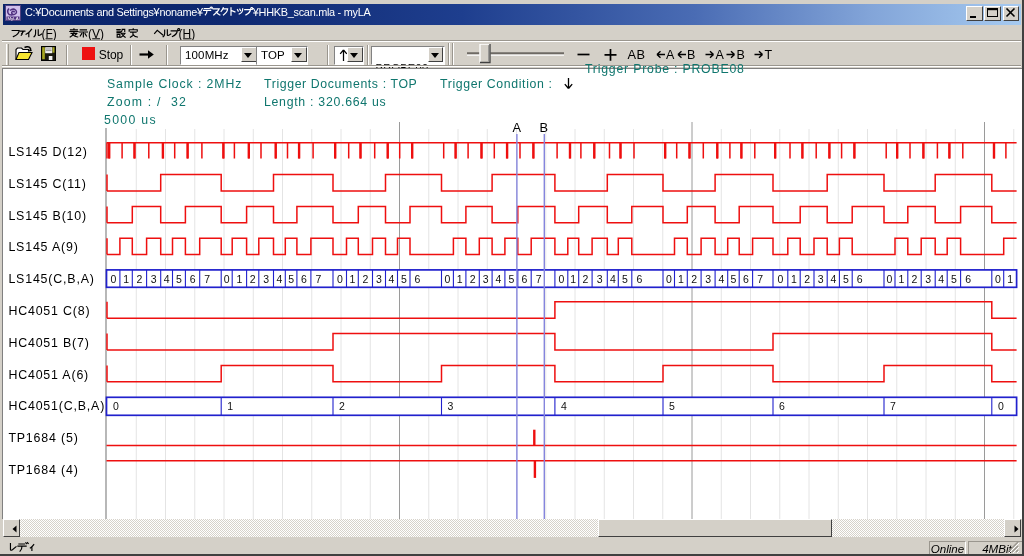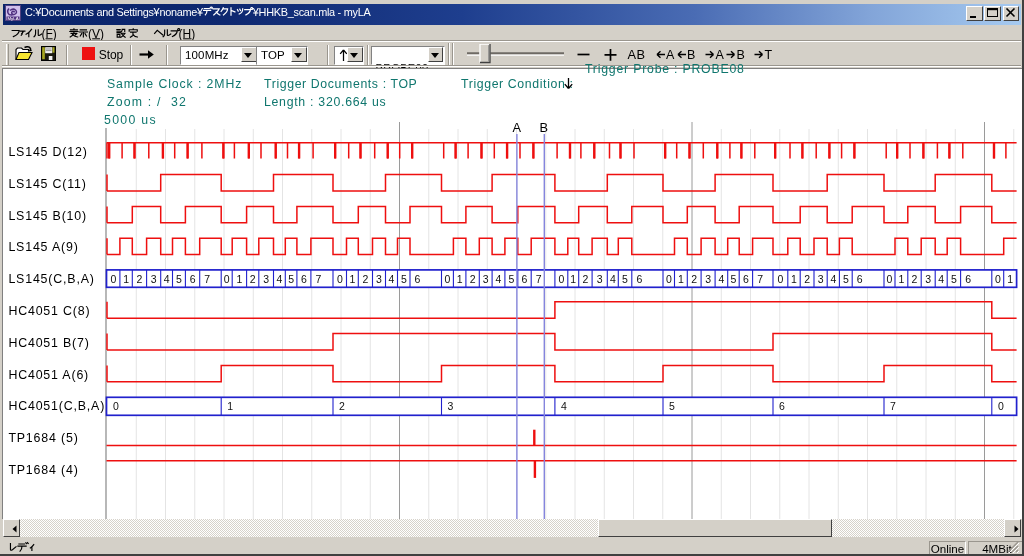--- a/index.html
+++ b/index.html
@@ -14,21 +14,21 @@
 .combo { position:absolute; top:45.5px; height:19.5px; background:#fff;
   border:1.6px solid #828282; border-right-color:#fff; border-bottom-color:#fff; font-size:12px; }
 .cbtn { position:absolute; right:0.5px; top:0.5px; width:15.5px; height:15.2px; background:#d4d0c8;
   border-top:1px solid #fff; border-left:1px solid #fff; border-right:1.2px solid #404040; border-bottom:1.2px solid #404040; }
 .cbtn svg { display:block; margin:4.5px auto 0; }
 .ctext { position:absolute; left:4px; top:2.6px; color:#000; letter-spacing:0.15px; font-size:11.5px; }
 .itxt { position:absolute; font-size:12.3px; color:#0f766e; white-space:pre; }
 .lbl { font-family:"Liberation Sans",sans-serif; font-size:12.4px; letter-spacing:0.82px; fill:#000; }
 .bd { font-family:"Liberation Sans",sans-serif; font-size:10.5px; fill:#101010; text-anchor:middle; }
 .w { stroke:#ee0f0f; stroke-width:1.5; fill:none; }
-.sbox { position:absolute; top:541px; height:13.5px; border-top:1px solid #9a968e; border-left:1px solid #9a968e; border-right:1px solid #fff; border-bottom:1px solid #fff; font-size:11.6px; text-align:center; color:#000; }
+.sbox { position:absolute; top:541px; height:13.5px; border-top:1px solid #9a968e; border-left:1px solid #9a968e; border-right:1px solid #fff; border-bottom:1px solid #fff; font-size:11.6px; text-align:center; color:#000;font-style:italic; }
 .sb { position:absolute; top:519px; width:17px; height:18px; background:#d4d0c8; border-top:1.4px solid #fff; border-left:1.4px solid #fff; border-right:1.4px solid #404040; border-bottom:1.4px solid #404040; }
 </style></head><body>
 <div class="win">
  <div class="tb"></div>
  <svg class="abs" style="left:5px;top:5px" width="16" height="16">
    <rect x="0" y="0" width="16" height="16" fill="#d0c0ec"></rect>
    <rect x="0.5" y="0.5" width="15" height="15" fill="none" stroke="#504080"></rect>
    <path d="M4,3.5 Q2,5.5 3,8 Q4,10.5 7.5,10 M5,5.5 Q8,3 10.5,5 Q12.5,7 10.5,8.8 Q8.5,10.5 7,8.8 Q6,7 8,6.2 L9.8,7" stroke="#503080" stroke-width="1.5" fill="none"></path>
    <rect x="1.5" y="11.5" width="13" height="3.5" fill="#503080"></rect>
    <text x="8" y="14.7" font-size="4.4" fill="#fff" text-anchor="middle" font-family="Liberation Sans">MyLA</text>
@@ -190,21 +190,21 @@
         <text x="764.5" y="59" font-size="12.5" font-family="Liberation Sans">T</text>
         <path d="M577.5,54.5 H589.5" stroke="#000" stroke-width="1.7"></path>
         <path d="M604.5,54.8 H616.5 M610.5,48.9 V60.7" stroke="#000" stroke-width="1.7"></path>
         <text x="627.5" y="59.2" font-size="12.8" font-family="Liberation Sans" letter-spacing="0.4">AB</text>
       </g>
  </svg>
  <div class="abs" style="left:2px;top:65px;width:1019px;height:2px;border-top:1px solid #9a968e;border-bottom:1px solid #fff"></div>
  <div class="abs" style="left:2px;top:68px;width:1020px;height:451px;background:#fff;border-top:1.4px solid #808080;border-left:1.4px solid #808080"></div>
  <div class="itxt" style="left:107px;top:77px;letter-spacing:0.9px">Sample Clock : 2MHz</div>
  <div class="itxt" style="left:264px;top:77px;letter-spacing:0.62px">Trigger Documents : TOP</div>
- <div class="itxt" style="left:461px;top:77px;letter-spacing:0.62px">Trigger Condition :</div>
+ <div class="itxt" style="left:440px;top:77px;letter-spacing:0.62px">Trigger Condition :</div>
  <svg class="abs" style="left:562px;top:77px" width="14" height="14">
       <path d="M6.5,1 V11.5 M6.5,11.5 L2.8,7.2 M6.5,11.5 L10.2,7.2" stroke="#000" stroke-width="1.3" fill="none"></path>
     </svg>
  <div class="itxt" style="left:585px;top:62px;letter-spacing:0.78px">Trigger Probe : PROBE08</div>
  <div class="itxt" style="left:107px;top:94.5px;letter-spacing:1.2px">Zoom : /  32</div>
  <div class="itxt" style="left:264px;top:94.5px;letter-spacing:0.72px">Length : 320.664 us</div>
  <div class="itxt" style="left:104px;top:113px;letter-spacing:1.3px">5000 us</div>
  <svg class="abs" style="left:0;top:0" width="1024" height="556">
    <path d="M136.25,129 V519 M165.50,129 V519 M194.75,129 V519 M224.00,129 V519 M253.25,129 V519 M282.50,129 V519 M311.75,129 V519 M341.00,129 V519 M370.25,129 V519 M428.75,129 V519 M458.00,129 V519 M487.25,129 V519 M516.50,129 V519 M545.75,129 V519 M575.00,129 V519 M604.25,129 V519 M633.50,129 V519 M662.75,129 V519 M721.25,129 V519 M750.50,129 V519 M779.75,129 V519 M809.00,129 V519 M838.25,129 V519 M867.50,129 V519 M896.75,129 V519 M926.00,129 V519 M955.25,129 V519 M1013.75,129 V519" stroke="#e4e4e4" stroke-width="1" fill="none"></path>
 <path d="M399.50,122 V519 M692.00,122 V519 M984.50,122 V519" stroke="#9a9a9a" stroke-width="1" fill="none"></path>

